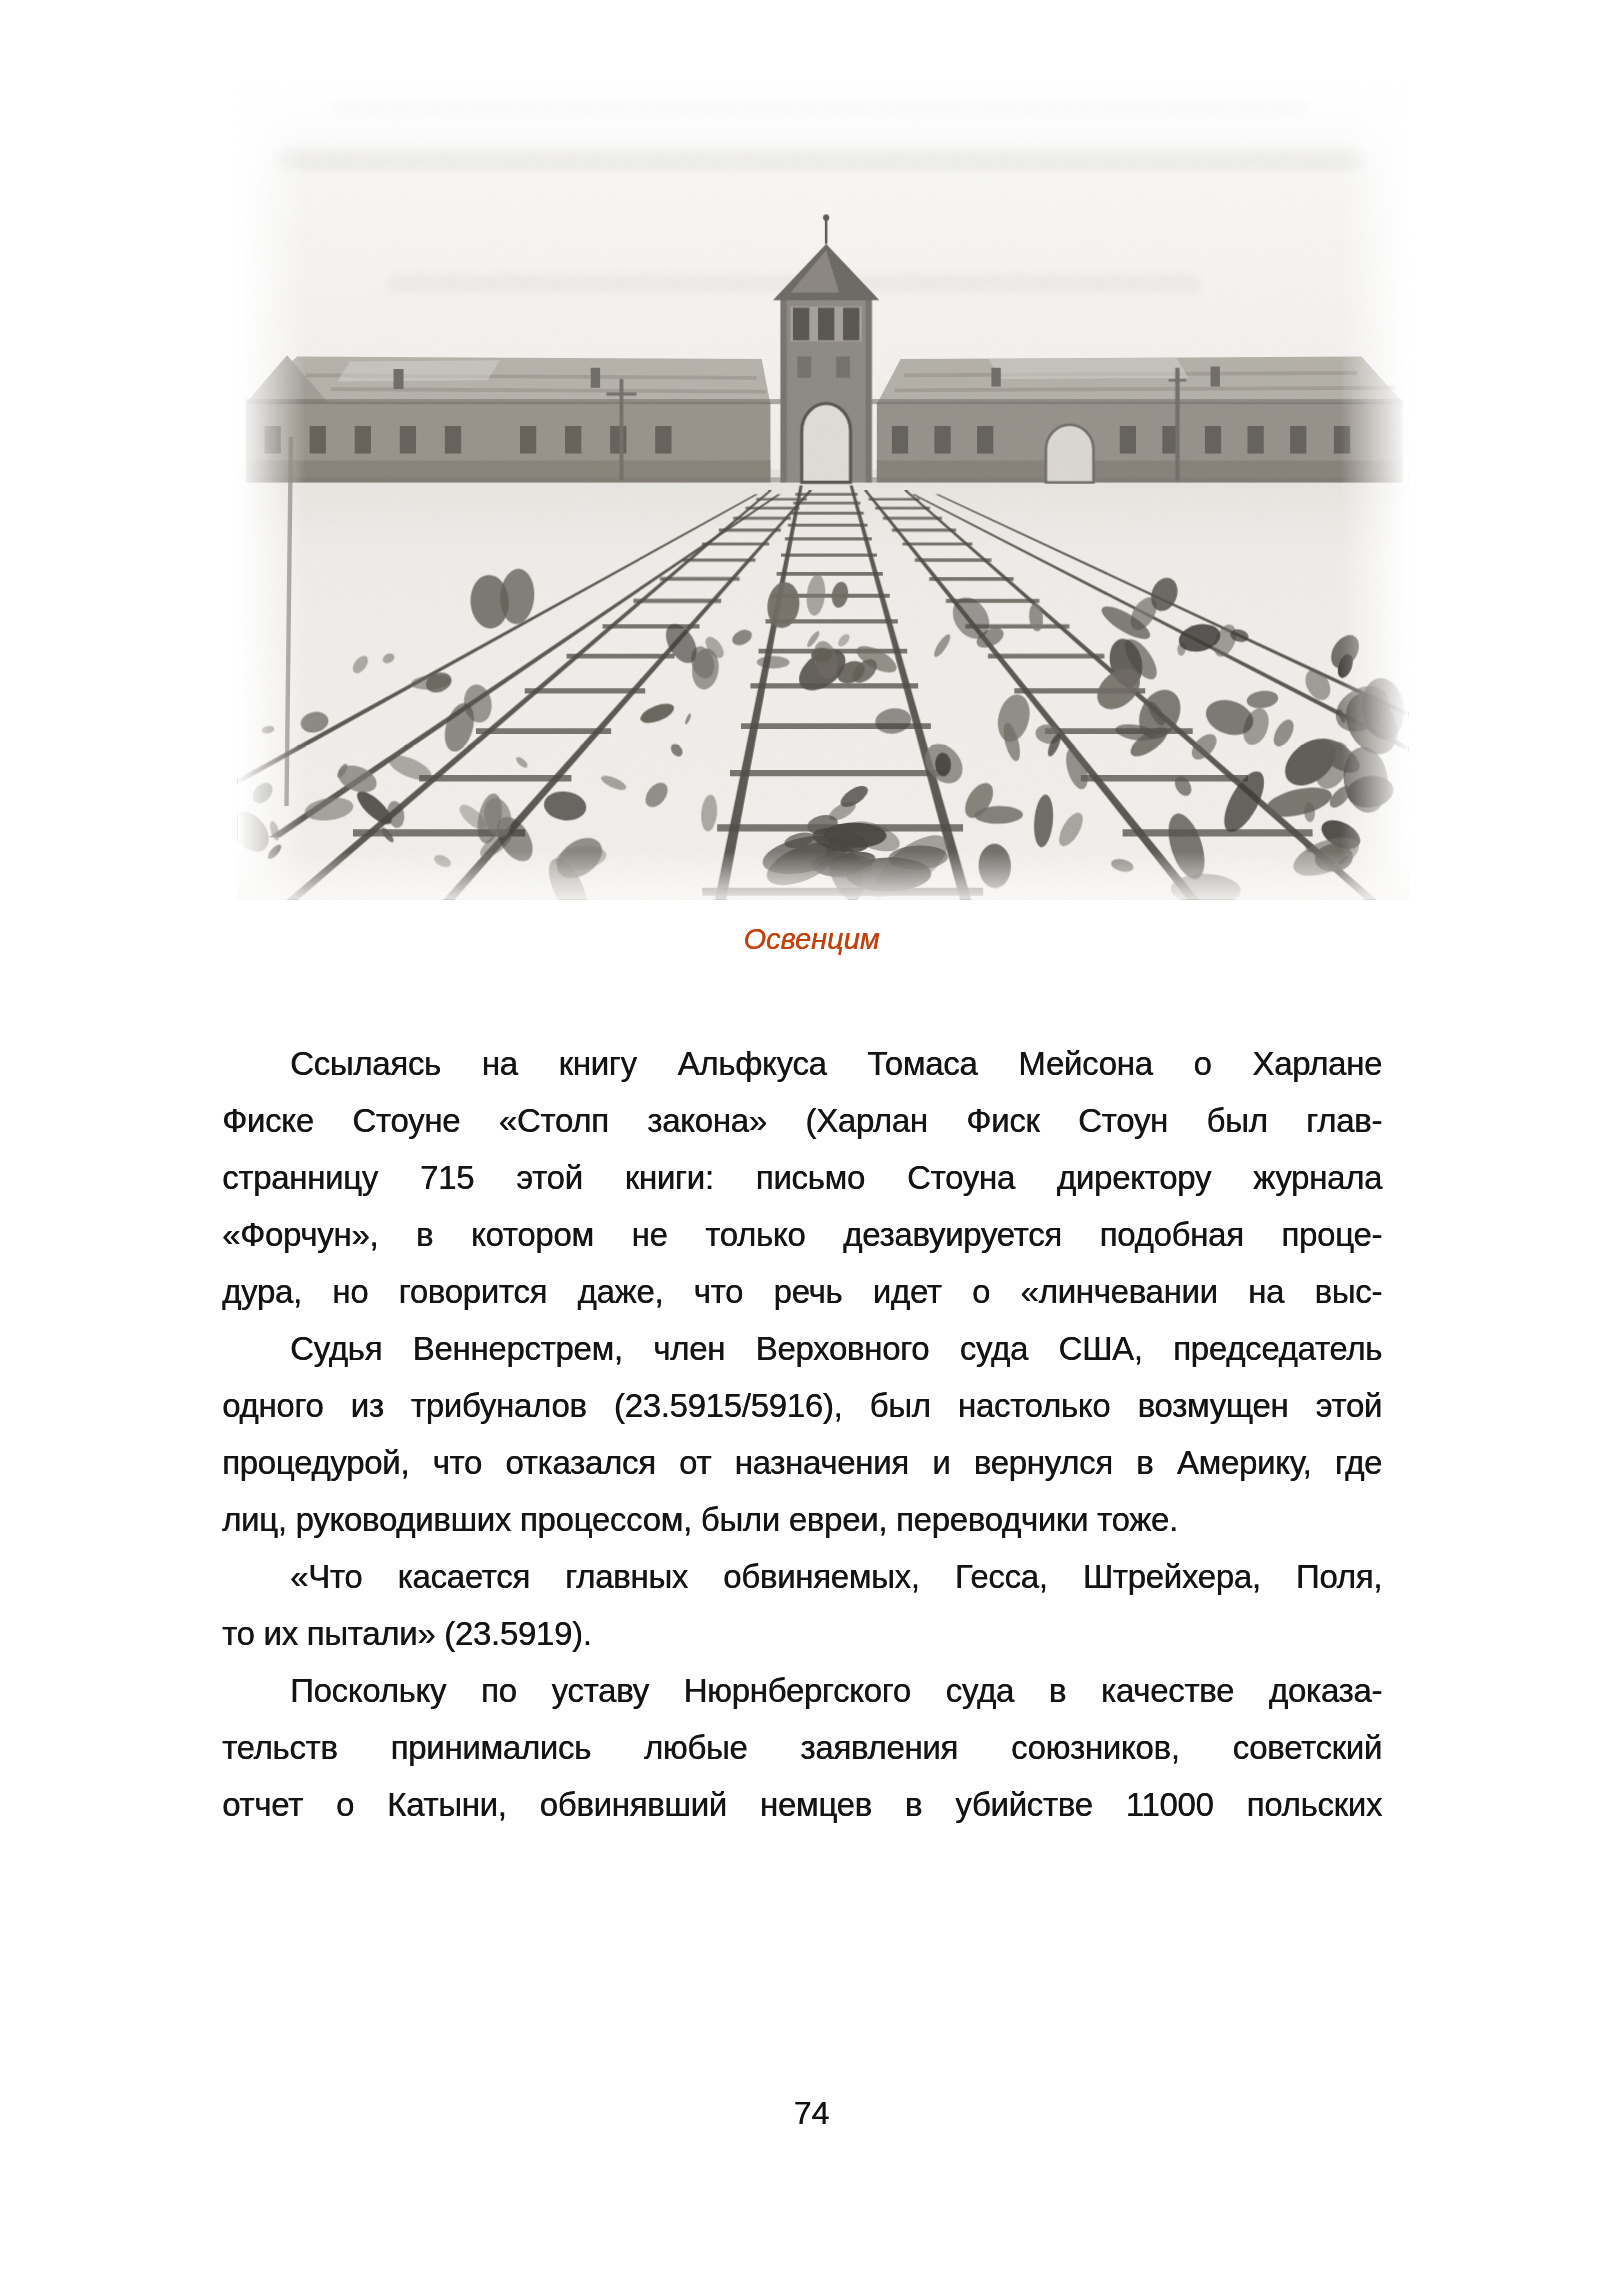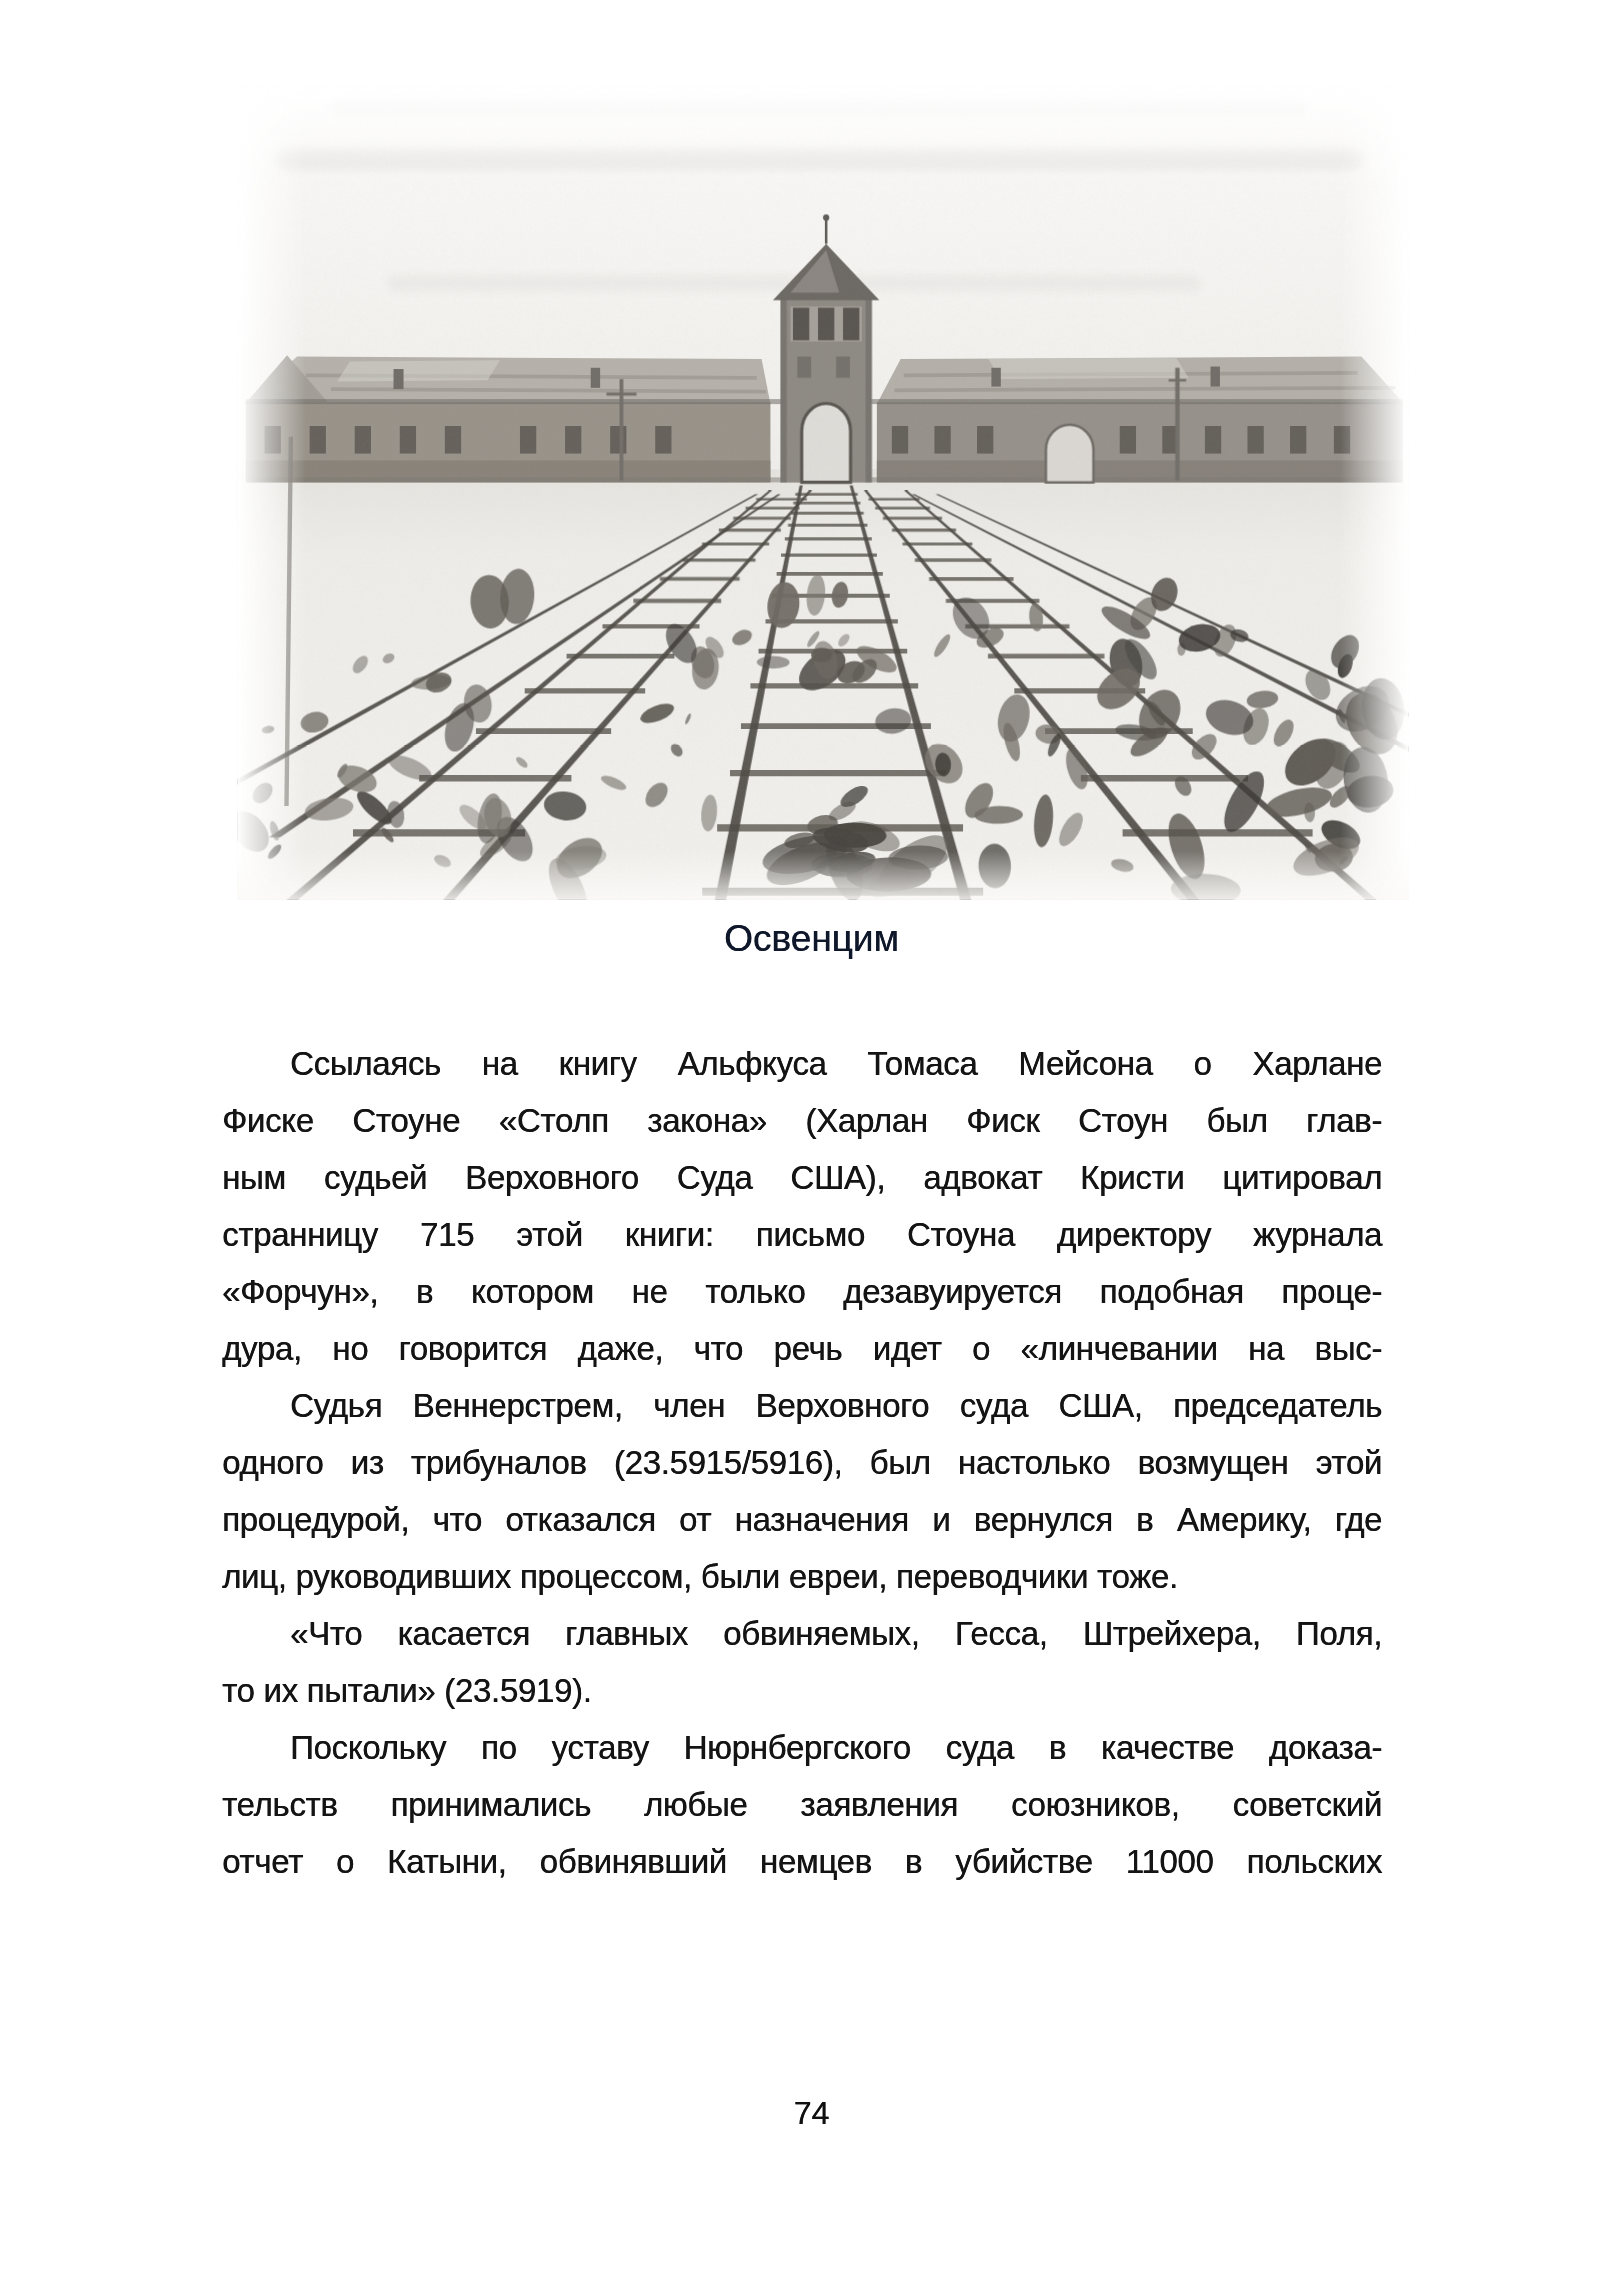--- a/index.html
+++ b/index.html
@@ -1,21 +1,21 @@
 <!DOCTYPE html>
 <html style="font-size:10px"><head>
 <meta charset="utf-8">
 <style>
   html,body{margin:0;padding:0;background:#ffffff;}
   .page{position:relative;width:1623px;height:2295px;background:#ffffff;overflow:hidden;
         font-family:"Liberation Sans","DejaVu Sans",sans-serif;color:#141414;}
   .photo{position:absolute;left:237px;top:86px;width:1172px;height:814px;}
   .photo svg{display:block;width:100%;height:100%;}
   .caption{position:absolute;left:0;top:919px;width:100%;text-align:center;
-           font-size:37px;line-height:40px;color:#0f172a;
+           font-style:italic;font-size:29px;line-height:40px;color:#c2410c;
            text-shadow:0.3px 0 0 currentColor;}
   .bodytext{position:absolute;left:222px;top:1035px;width:1160px;
             font-size:33px;line-height:57px;letter-spacing:-0.3px;
             text-shadow:0.4px 0 0 currentColor;}
   .line{text-align:justify;text-align-last:justify;white-space:nowrap;}
   .line.end{text-align-last:left;}
   .line.first{text-indent:68px;}
   .pagenum{position:absolute;left:0;top:2096px;width:100%;text-align:center;
            font-size:32px;line-height:35px;color:#101010;text-shadow:0.3px 0 0 currentColor;}
 </style>
@@ -357,21 +357,20 @@
       </g>
     </svg>
   </div>
 
   <div class="caption">Освенцим</div>
 
   <div class="bodytext">
     <div class="para">
       <div class="line first">Ссылаясь на книгу Альфкуса Томаса Мейсона о Харлане</div>
       <div class="line">Фиске Стоуне «Столп закона» (Харлан Фиск Стоун был глав-</div>
-      <div class="line">ным судьей Верховного Суда США), адвокат Кристи цитировал</div>
       <div class="line">странницу 715 этой книги: письмо Стоуна директору журнала</div>
       <div class="line">«Форчун», в котором не только дезавуируется подобная проце-</div>
       <div class="line">дура, но говорится даже, что речь идет о «линчевании на выс-</div>
     </div>
     <div class="para">
       <div class="line first">Судья Веннерстрем, член Верховного суда США, председатель</div>
       <div class="line">одного из трибуналов (23.5915/5916), был настолько возмущен этой</div>
       <div class="line">процедурой, что отказался от назначения и вернулся в Америку, где</div>
       <div class="line end">лиц, руководивших процессом, были евреи, переводчики тоже.</div>
     </div>

